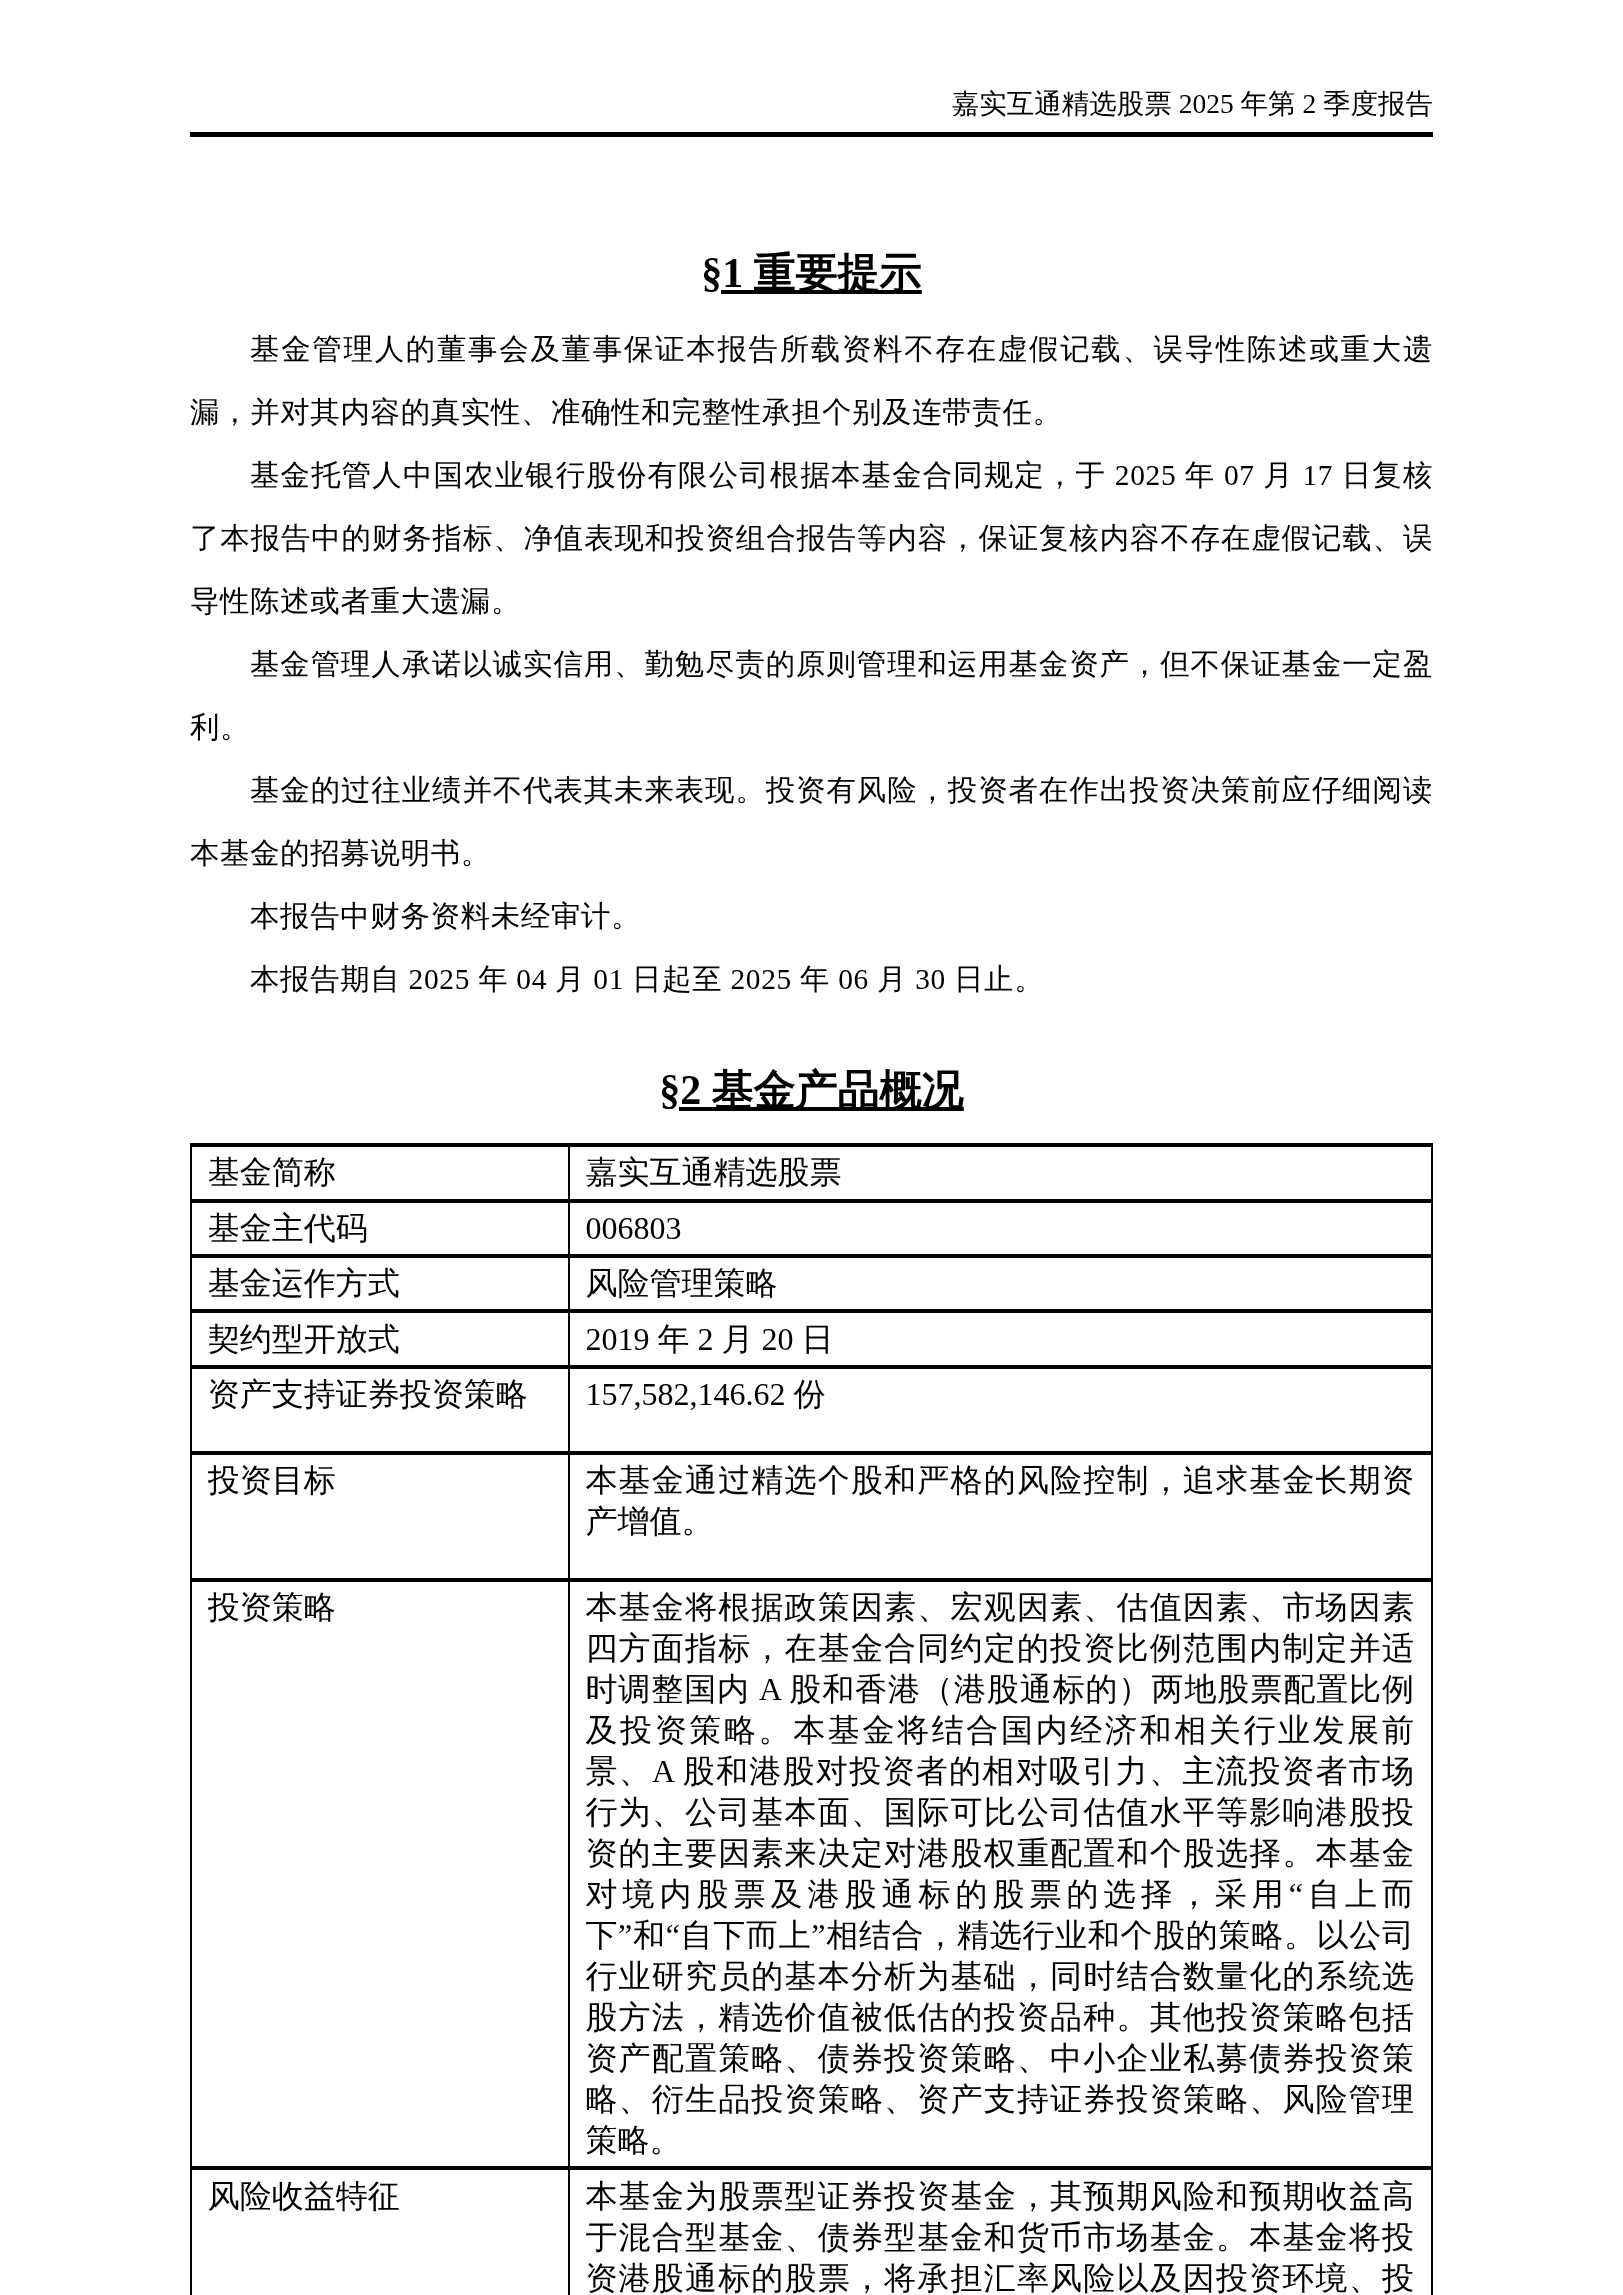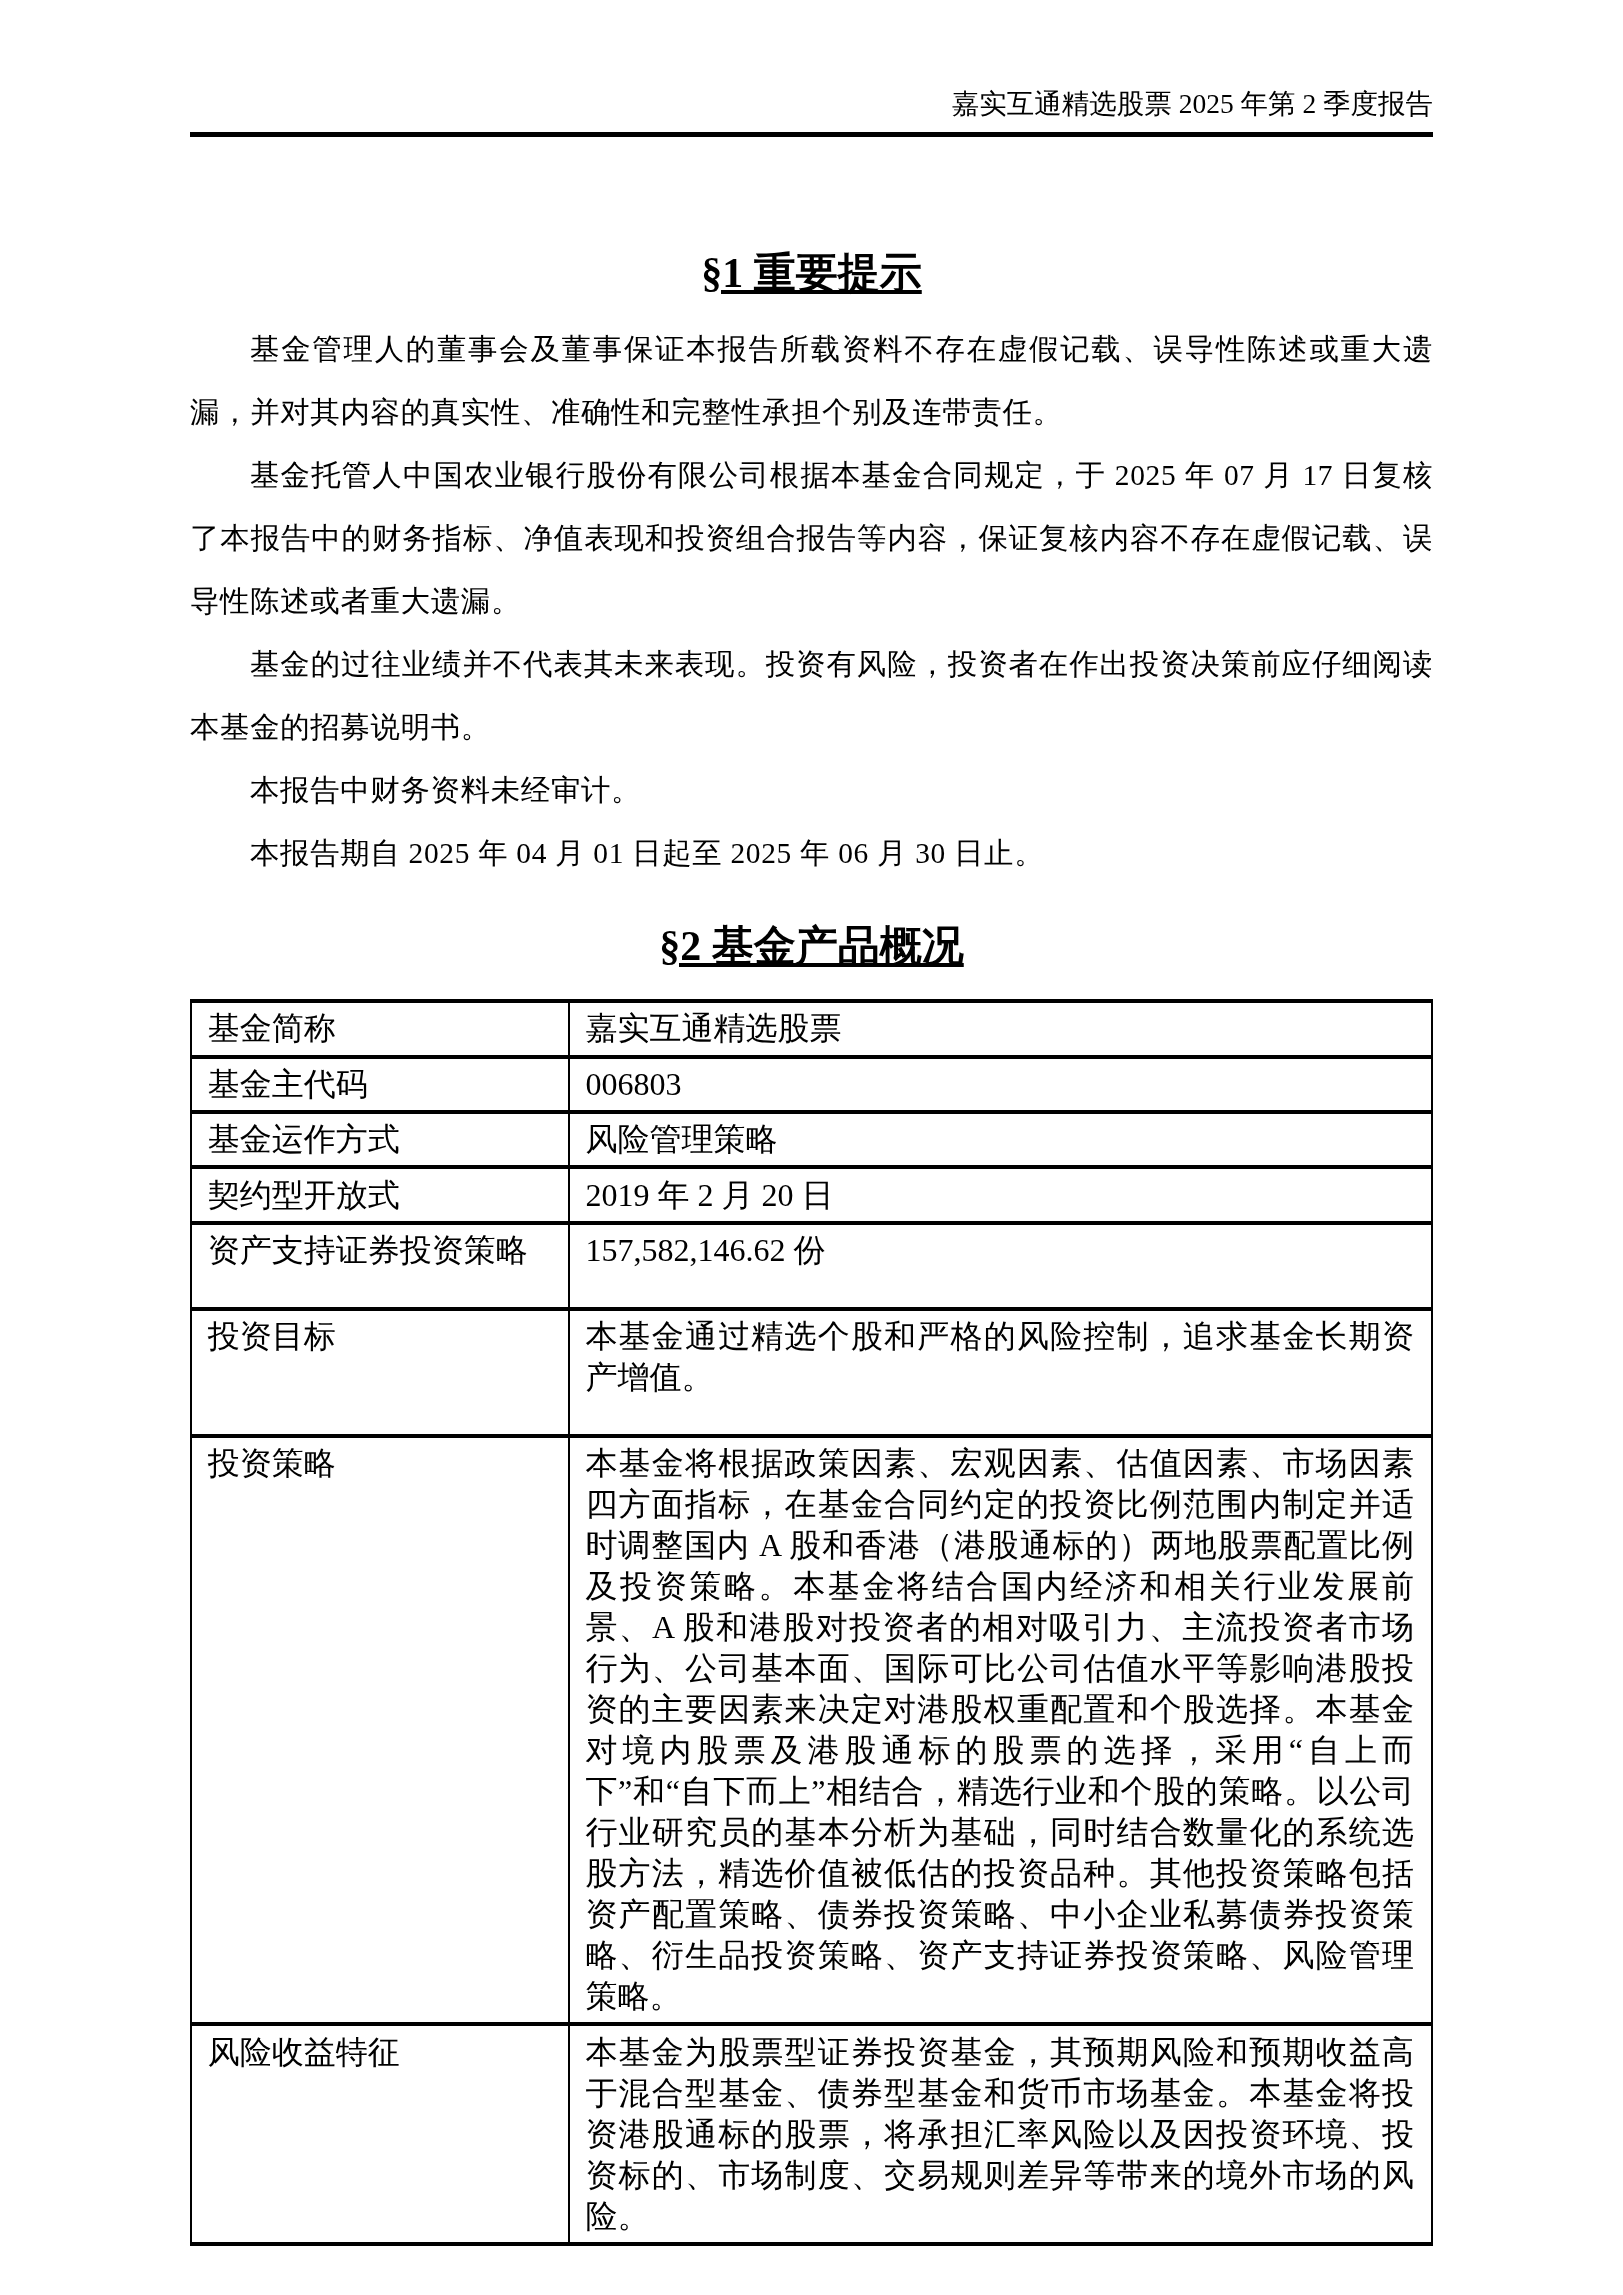--- a/index.html
+++ b/index.html
@@ -35,21 +35,21 @@
     text-align: center;
     margin: 0;
     line-height: 51px;
     text-decoration: underline;
   }
   #sec1-title {
     margin-top: 111px;
     margin-bottom: 18.3px;
   }
   #sec2-title {
-    margin-top: 36px;
+    margin-top: 54px;
     margin-bottom: 27.5px;
   }
   p.body {
     font-size: 29.4px;
     line-height: 63px;
     text-align: justify;
     text-indent: 60px;
     margin: 0;
     letter-spacing: 0.7px;
   }
@@ -83,20 +83,21 @@
 
   <div class="header">
     <span>嘉实互通精选股票 2025 年第 2 季度报告</span>
   </div>
   <div class="rule"></div>
 
   <h1 class="sec" id="sec1-title">§1 重要提示</h1>
 
   <p class="body">基金管理人的董事会及董事保证本报告所载资料不存在虚假记载、误导性陈述或重大遗漏，并对其内容的真实性、准确性和完整性承担个别及连带责任。</p>
   <p class="body">基金托管人中国农业银行股份有限公司根据本基金合同规定，于 2025 年 07 月 17 日复核了本报告中的财务指标、净值表现和投资组合报告等内容，保证复核内容不存在虚假记载、误导性陈述或者重大遗漏。</p>
+  <p class="body">基金管理人承诺以诚实信用、勤勉尽责的原则管理和运用基金资产，但不保证基金一定盈利。</p>
   <p class="body">基金的过往业绩并不代表其未来表现。投资有风险，投资者在作出投资决策前应仔细阅读本基金的招募说明书。</p>
   <p class="body">本报告中财务资料未经审计。</p>
   <p class="body">本报告期自 2025 年 04 月 01 日起至 2025 年 06 月 30 日止。</p>
 
   <h1 class="sec" id="sec2-title">§2 基金产品概况</h1>
 
   <table class="overview">
     <tbody>
       <tr>
         <td class="label">基金简称</td>

